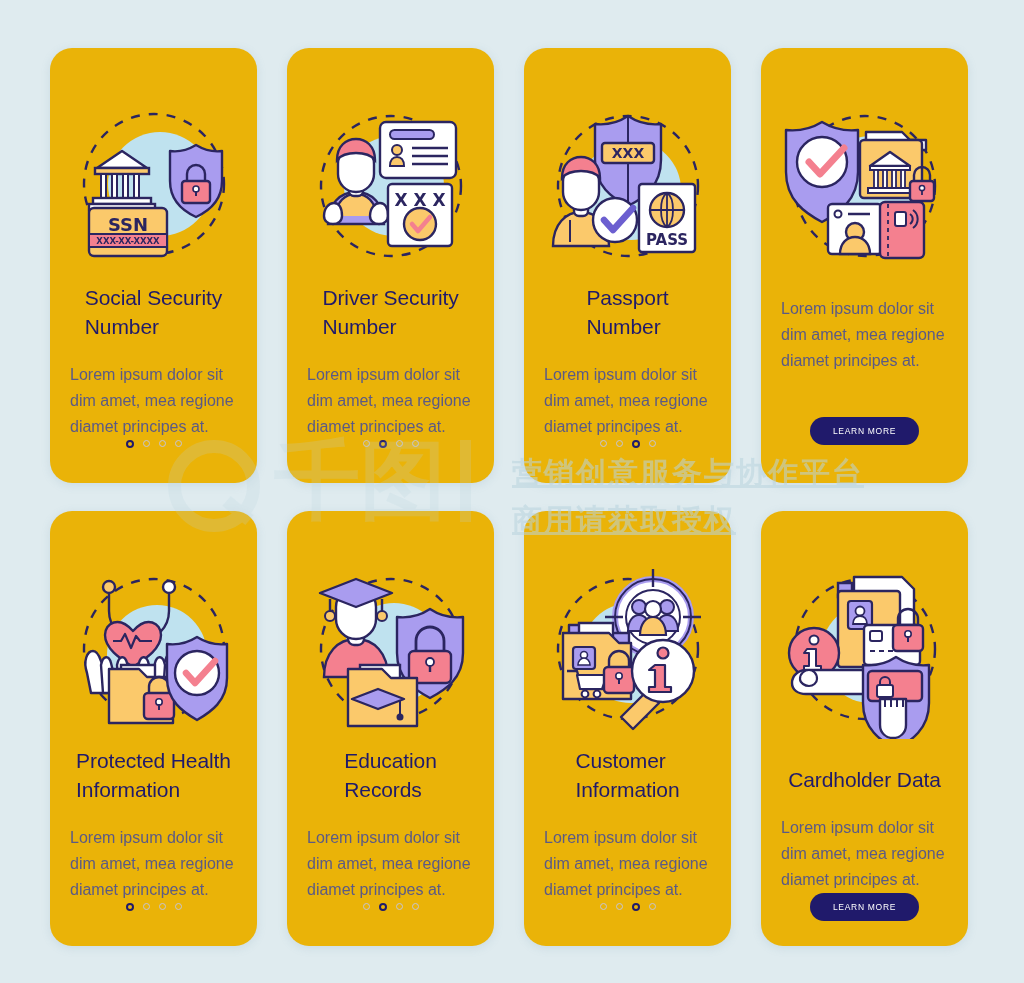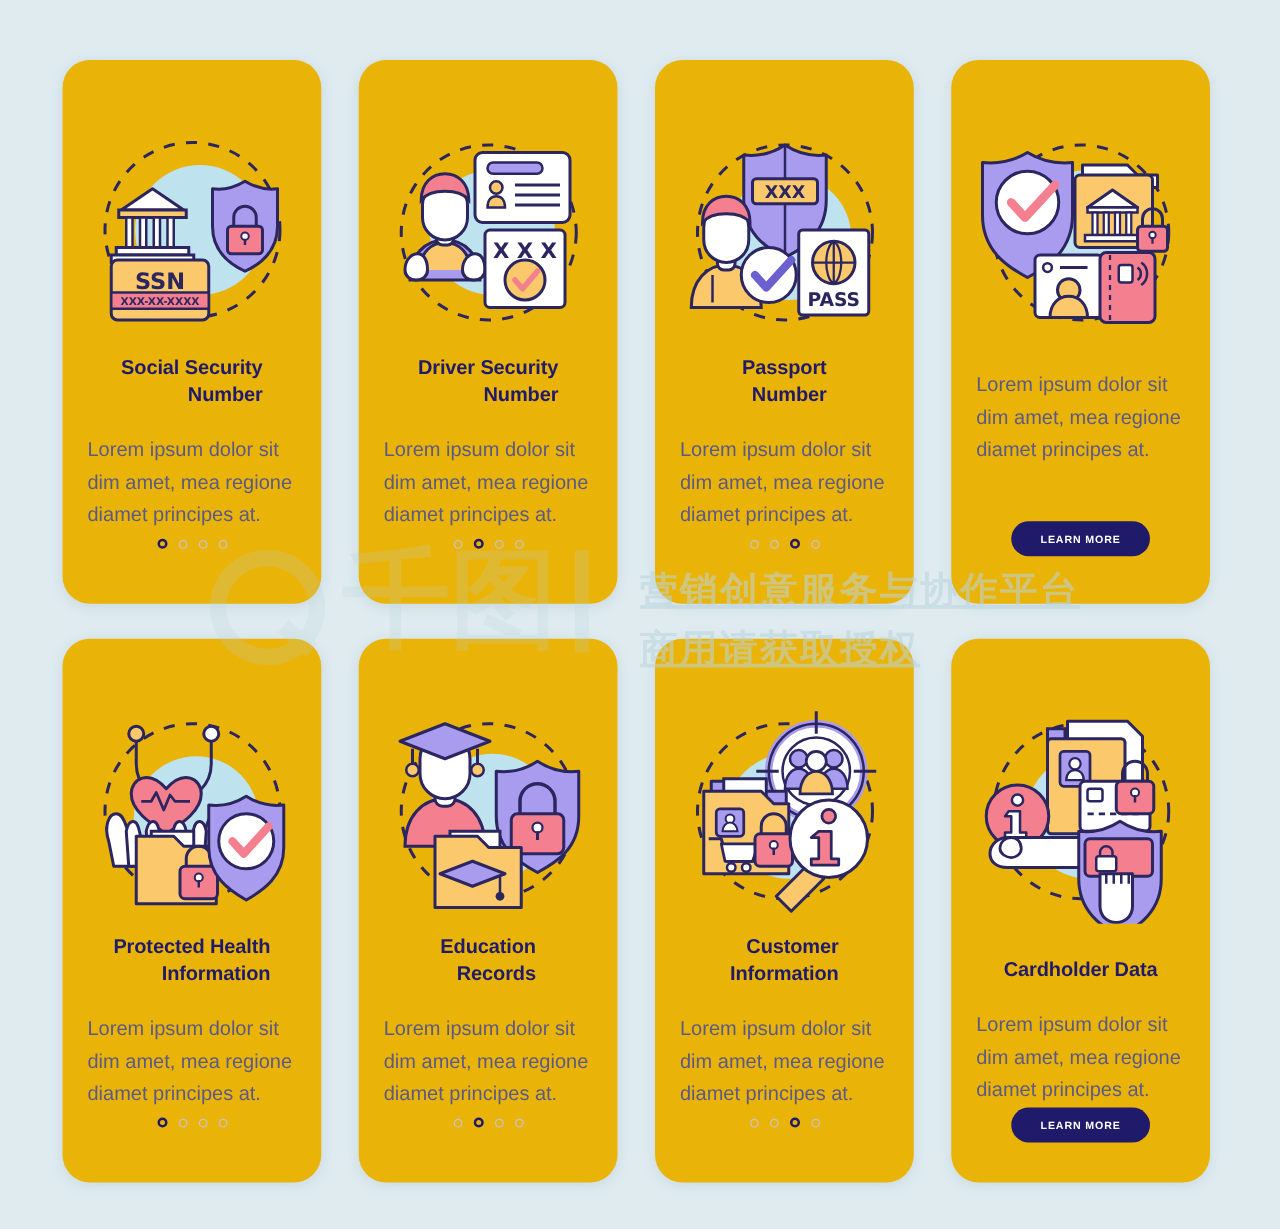--- a/index.html
+++ b/index.html
@@ -35,24 +35,24 @@
   }
   .illus{
     width:178px;height:178px;
     margin-top:50px;
     position:relative;
     flex:0 0 auto;
   }
   .illus svg{display:block;width:178px;height:178px;}
   .title{
     margin-top:8px;
-    font-size:16px;
-    font-weight:bold;
+    font-size:21px;
+    font-weight:normal;
     color:#201a6b;
-    text-align:right;
+    text-align:left;
     line-height:1.38;
     letter-spacing:-.1px;
     padding:0 12px;
   }
   .title.one-line{margin-top:27px;}
   .desc{
     margin-top:20px;
     font-size:16px;
     color:#5b5a86;
     text-align:left;
@@ -78,21 +78,21 @@
     border:2.4px solid #201a6b;
   }
   .learn-btn{
     margin-bottom:38px;
     background:#201a6b;
     color:#ffffff;
     border:none;
     border-radius:20px;
     padding:9px 23px;
     font-size:8.5px;
-    font-weight:bold;
+    font-weight:normal;
     letter-spacing:.7px;
     font-family:"Liberation Sans", sans-serif;
     cursor:pointer;
     text-align:center;
   }
   
   .watermark{
     position:absolute;
     left:0;top:0;width:1024px;height:983px;
     pointer-events:none;

